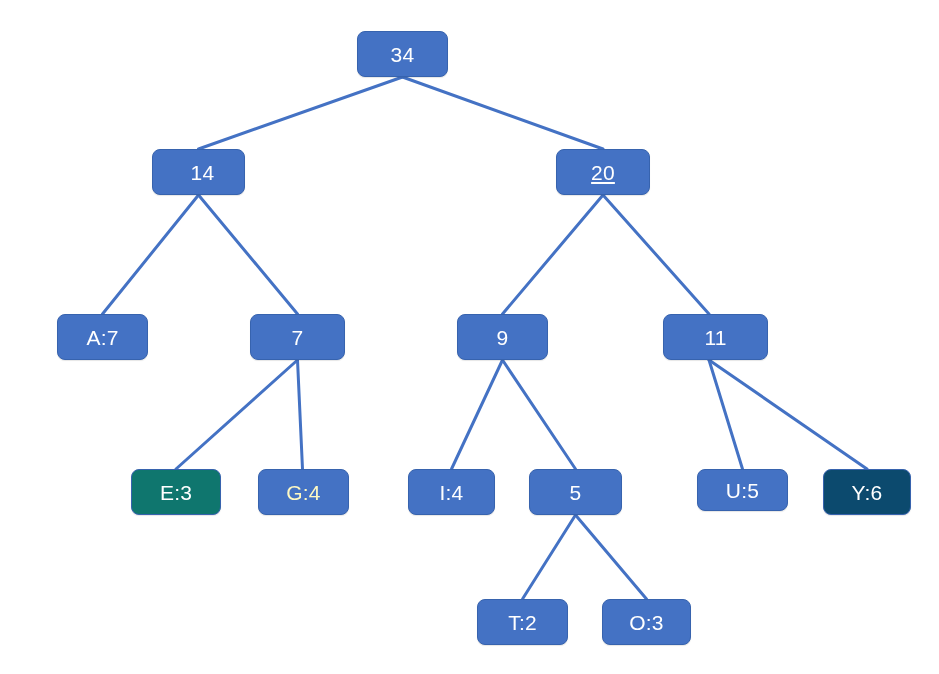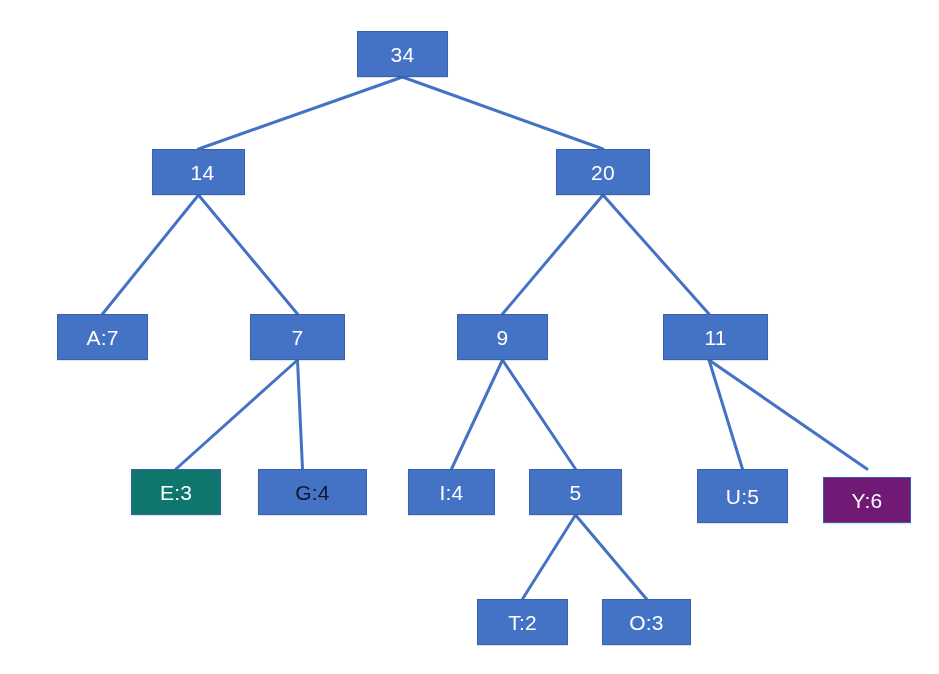--- a/index.html
+++ b/index.html
@@ -23,21 +23,21 @@
     top: 0;
     width: 939px;
     height: 674px;
     pointer-events: none;
   }
   .node {
     position: absolute;
     box-sizing: border-box;
     background: #4472C4;
     border: 1px solid #3763AE;
-    border-radius: 0;
+    border-radius: 8px;
     color: #ffffff;
     display: flex;
     align-items: center;
     justify-content: center;
     font-family: "Liberation Sans", sans-serif;
     font-size: 21px;
     line-height: 1;
     letter-spacing: 0.2px;
     white-space: nowrap;
     box-shadow: 0 1px 1px rgba(0,0,0,0.10);
@@ -59,27 +59,27 @@
       <line x1="502.5" y1="360" x2="451.5" y2="469" stroke="#4472C4" stroke-width="3" stroke-linecap="round"></line>
       <line x1="502.5" y1="360" x2="575.5" y2="469" stroke="#4472C4" stroke-width="3" stroke-linecap="round"></line>
       <line x1="709" y1="360" x2="742.5" y2="469" stroke="#4472C4" stroke-width="3" stroke-linecap="round"></line>
       <line x1="709" y1="360" x2="867" y2="469" stroke="#4472C4" stroke-width="3" stroke-linecap="round"></line>
       <line x1="575.5" y1="515" x2="522.5" y2="599" stroke="#4472C4" stroke-width="3" stroke-linecap="round"></line>
       <line x1="575.5" y1="515" x2="646.5" y2="599" stroke="#4472C4" stroke-width="3" stroke-linecap="round"></line>
     </svg>
   <div id="node-layer">
       <div class="node" style="left: 357px; top: 31px; width: 91px; height: 46px; background: rgb(68, 114, 196); border-color: rgb(55, 99, 174); color: rgb(255, 255, 255);">34</div>
       <div class="node" style="left: 152px; top: 149px; width: 93px; height: 46px; background: rgb(68, 114, 196); border-color: rgb(55, 99, 174); color: rgb(255, 255, 255); padding-left: 8px;">14</div>
-      <div class="node" style="left: 556px; top: 149px; width: 94px; height: 46px; background: rgb(68, 114, 196); border-color: rgb(55, 99, 174); color: rgb(255, 255, 255);">20</div>
+      <div class="node" style="left: 556px; top: 149px; width: 94px; height: 46px; background: rgb(68, 114, 196); border-color: rgb(55, 99, 174); color: rgb(255, 255, 255); text-decoration: underline;">20</div>
       <div class="node" style="left: 57px; top: 314px; width: 91px; height: 46px; background: rgb(68, 114, 196); border-color: rgb(55, 99, 174); color: rgb(255, 255, 255);">A:7</div>
       <div class="node" style="left: 250px; top: 314px; width: 95px; height: 46px; background: rgb(68, 114, 196); border-color: rgb(55, 99, 174); color: rgb(255, 255, 255);">7</div>
       <div class="node" style="left: 457px; top: 314px; width: 91px; height: 46px; background: rgb(68, 114, 196); border-color: rgb(55, 99, 174); color: rgb(255, 255, 255);">9</div>
       <div class="node" style="left: 663px; top: 314px; width: 105px; height: 46px; background: rgb(68, 114, 196); border-color: rgb(55, 99, 174); color: rgb(255, 255, 255);">11</div>
       <div class="node" style="left: 131px; top: 469px; width: 90px; height: 46px; background: #0f766e; border-color: rgb(55, 99, 174); color: rgb(255, 255, 255);">E:3</div>
-      <div class="node" style="left: 258px; top: 469px; width: 109px; height: 46px; background: rgb(68, 114, 196); border-color: rgb(55, 99, 174); color: #0f172a;">G:4</div>
+      <div class="node" style="left: 258px; top: 469px; width: 91px; height: 46px; background: rgb(68, 114, 196); border-color: rgb(55, 99, 174); color: #fef9c3;">G:4</div>
       <div class="node" style="left: 408px; top: 469px; width: 87px; height: 46px; background: rgb(68, 114, 196); border-color: rgb(55, 99, 174); color: rgb(255, 255, 255); text-align: center;">I:4</div>
       <div class="node" style="left: 529px; top: 469px; width: 93px; height: 46px; background: rgb(68, 114, 196); border-color: rgb(55, 99, 174); color: rgb(255, 255, 255);">5</div>
-      <div class="node" style="left: 697px; top: 469px; width: 91px; height: 54px; background: rgb(68, 114, 196); border-color: rgb(55, 99, 174); color: rgb(255, 255, 255);">U:5</div>
-      <div class="node" style="left: 823px; top: 469px; width: 88px; height: 46px; background: #701a75; border-color: rgb(55, 99, 174); color: rgb(255, 255, 255); margin-top: 8px;">Y:6</div>
+      <div class="node" style="left: 697px; top: 469px; width: 91px; height: 42px; background: rgb(68, 114, 196); border-color: rgb(55, 99, 174); color: rgb(255, 255, 255);">U:5</div>
+      <div class="node" style="left: 823px; top: 469px; width: 88px; height: 46px; background: #0c4a6e; border-color: rgb(55, 99, 174); color: rgb(255, 255, 255);">Y:6</div>
       <div class="node" style="left: 477px; top: 599px; width: 91px; height: 46px; background: rgb(68, 114, 196); border-color: rgb(55, 99, 174); color: rgb(255, 255, 255);">T:2</div>
       <div class="node" style="left: 602px; top: 599px; width: 89px; height: 46px; background: rgb(68, 114, 196); border-color: rgb(55, 99, 174); color: rgb(255, 255, 255);">O:3</div>
     </div>
 </div>
 
 </body></html>

